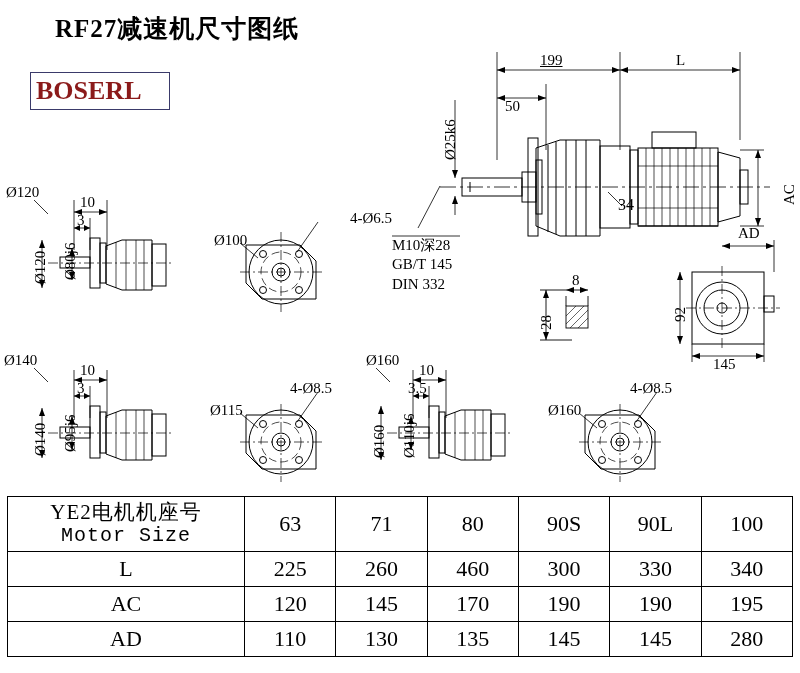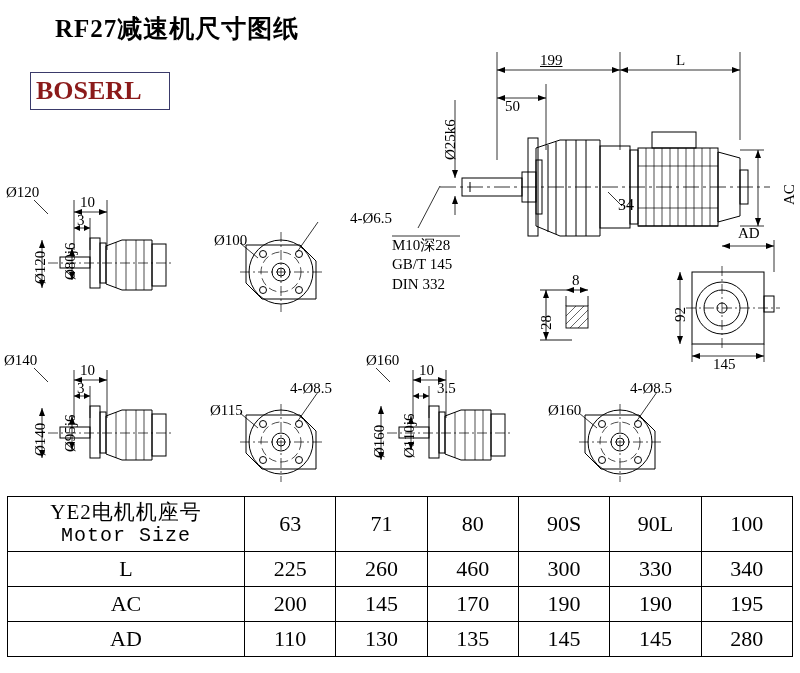--- a/index.html
+++ b/index.html
@@ -477,21 +477,21 @@
   <div class="lbl md" style="left:4px; top:352px;">Ø140</div>
   <div class="lbl md" style="left:80px; top:362px;">10</div>
   <div class="lbl md" style="left:77px; top:380px;">3</div>
   <div class="lbl md rot90" style="left:32px; top:456px;">Ø140</div>
   <div class="lbl md rot90" style="left:62px; top:452px;">Ø95j6</div>
   <div class="lbl md" style="left:210px; top:402px;">Ø115</div>
   <div class="lbl md" style="left:290px; top:380px;">4-Ø8.5</div>
 
   <div class="lbl md" style="left:366px; top:352px;">Ø160</div>
   <div class="lbl md" style="left:419px; top:362px;">10</div>
-  <div class="lbl md" style="left:408px; top:380px;margin-left:29px;">3.5</div>
+  <div class="lbl md" style="left:408px; top:380px;">3.5</div>
   <div class="lbl md rot90" style="left:371px; top:458px;">Ø160</div>
   <div class="lbl md rot90" style="left:401px; top:458px;">Ø110j6</div>
   <div class="lbl md" style="left:548px; top:402px;">Ø160</div>
   <div class="lbl md" style="left:630px; top:380px;">4-Ø8.5</div>
 
   <table id="spec-table">
     <tbody>
       <tr class="hdr">
         <td class="rowhead">
           <span class="hdr-cn">YE2电机机座号</span>
@@ -508,21 +508,21 @@
         <td class="rowhead">L</td>
         <td class="datacell">225</td>
         <td class="datacell">260</td>
         <td class="datacell">460</td>
         <td class="datacell">300</td>
         <td class="datacell">330</td>
         <td class="datacell">340</td>
       </tr>
       <tr class="body">
         <td class="rowhead">AC</td>
-        <td class="datacell">200</td>
+        <td class="datacell">120</td>
         <td class="datacell">145</td>
         <td class="datacell">170</td>
         <td class="datacell">190</td>
         <td class="datacell">190</td>
         <td class="datacell">195</td>
       </tr>
       <tr class="body">
         <td class="rowhead">AD</td>
         <td class="datacell">110</td>
         <td class="datacell">130</td>

